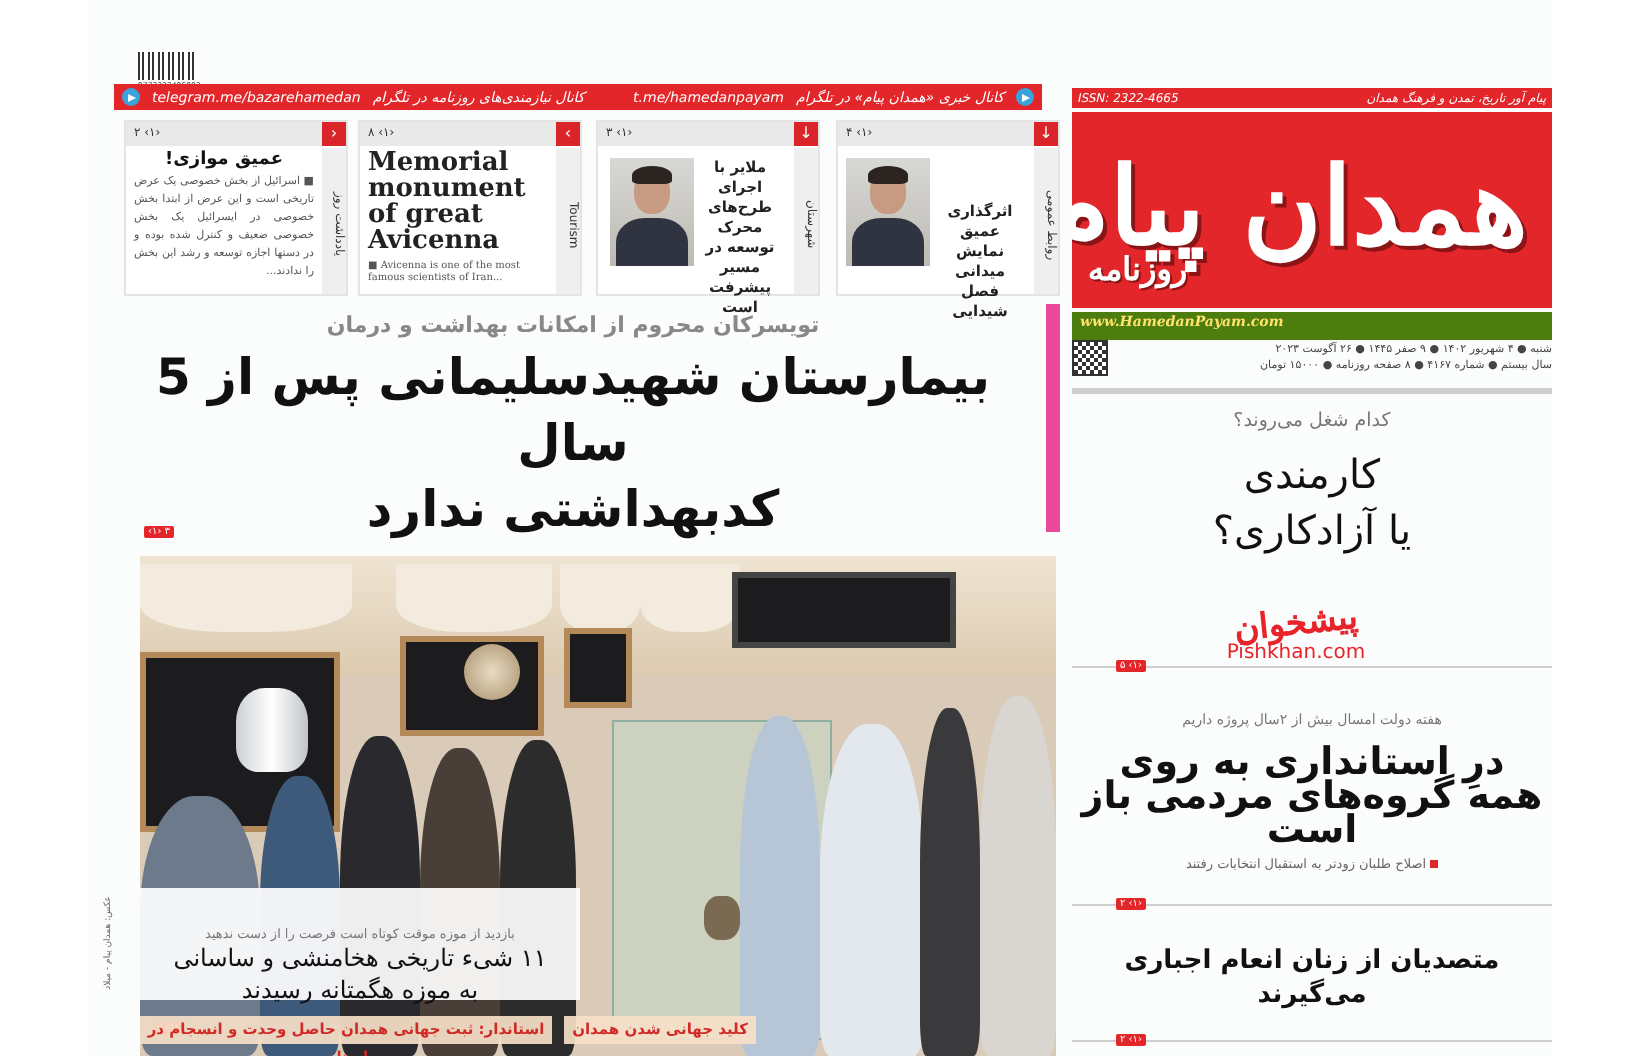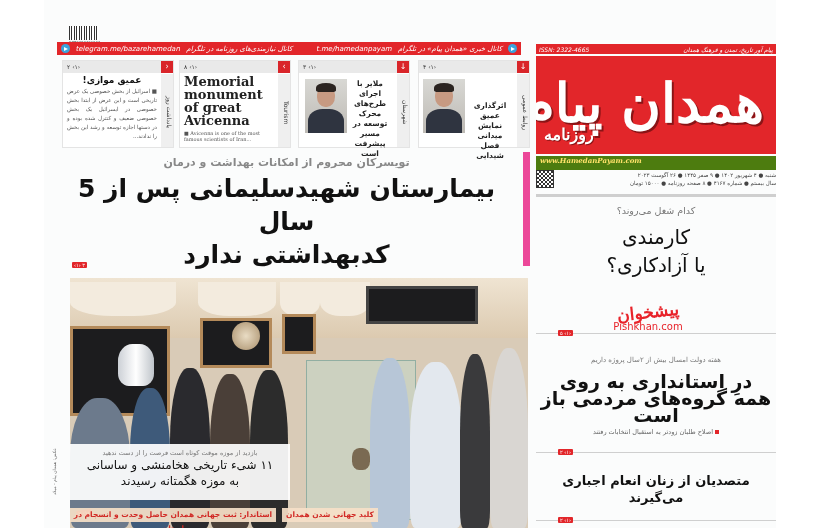--- a/index.html
+++ b/index.html
@@ -73,21 +73,21 @@
   .photo { left: 70px; top: 278px; width: 458px; height: 250px; overflow: hidden; background: #d9cbb7; }
   .ph-wall { position: absolute; left: 0; top: 0; right: 0; height: 60px; background: linear-gradient(180deg,#efe4d2,#dccab0); }
   .ph-arch { position: absolute; top: 4px; height: 34px; border-radius: 0 0 40% 40%; background: #f3ebde; }
   .ph-panel { position: absolute; background: #1c1c1e; border: 3px solid #b48a5a; }
   .ph-vase { position: absolute; left: 48px; top: 66px; width: 36px; height: 42px; border-radius: 40% 40% 30% 30%; background: linear-gradient(90deg,#ccd0d6,#fff,#bfc4ca); }
   .ph-plate { position: absolute; left: 162px; top: 44px; width: 28px; height: 28px; border-radius: 50%; background: radial-gradient(#e9dcc4,#a88e6a); }
   .ph-case { position: absolute; left: 236px; top: 82px; width: 110px; height: 160px; background: rgba(180,220,210,0.35); border: 1px solid rgba(120,160,150,0.7); }
   .ph-pot { position: absolute; left: 282px; top: 170px; width: 18px; height: 22px; border-radius: 40%; background: #7a6a52; }
   .ph-crowd { position: absolute; border-radius: 45% 45% 10% 10%; }
   .caption-box { position: absolute; left: 0; top: 166px; width: 220px; height: 56px; background: rgba(255,255,255,0.92); text-align: center; }
-  .cap-kicker { font-size: 6.5px; color: #777; margin-top: 5px; }
+  .cap-kicker { font-size: 6.5px; color: #777; margin-top: 19px; }
   .cap-title { font-weight: normal; font-size: 12px; line-height: 16px; color: #111; }
   .strip { position: absolute; top: 230px; height: 14px; background: rgba(246,224,200,0.92); color: #d12a26; font-weight: bold; font-size: 7.5px; line-height: 14px; text-align: center; }
   .strip-tag { position: absolute; left: 6px; top: 222px; transform: rotate(-8deg); }
   .side-credit { left: 52px; top: 448px; writing-mode: vertical-rl; transform: rotate(180deg); font-size: 4.5px; color: #666; }
 </style>
 </head>
 <body>
 
 <div class="page"></div>
 

